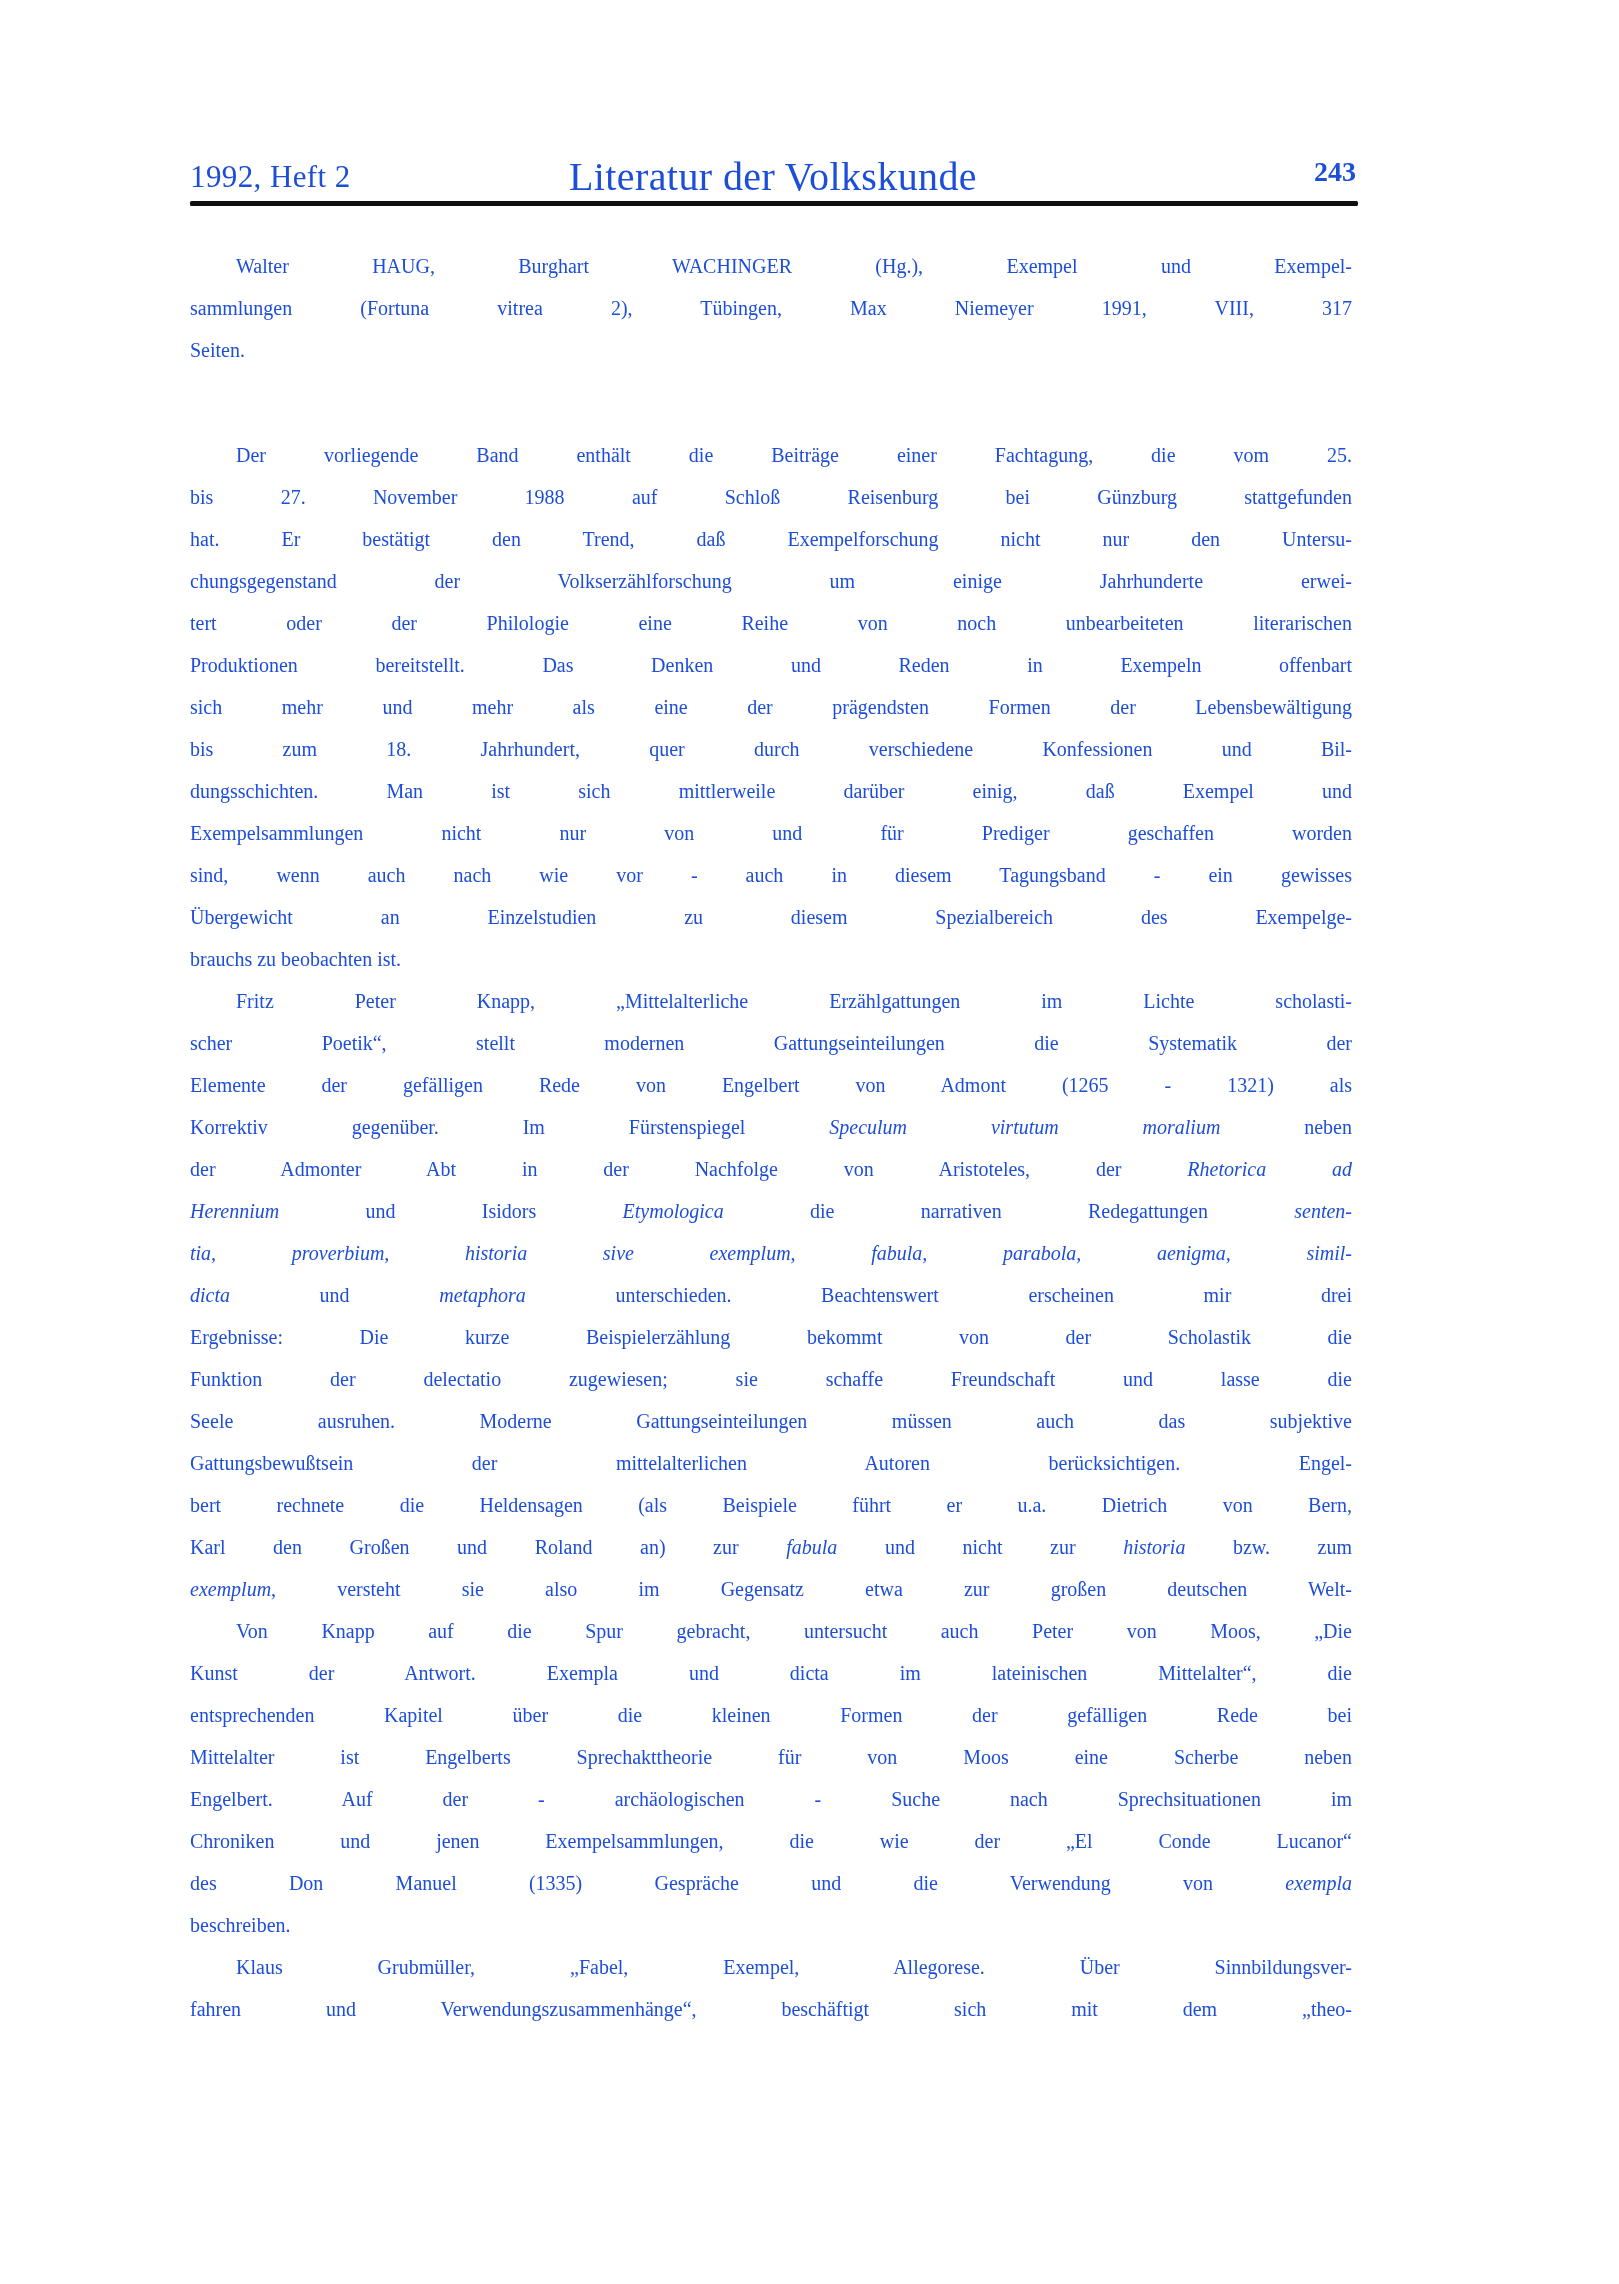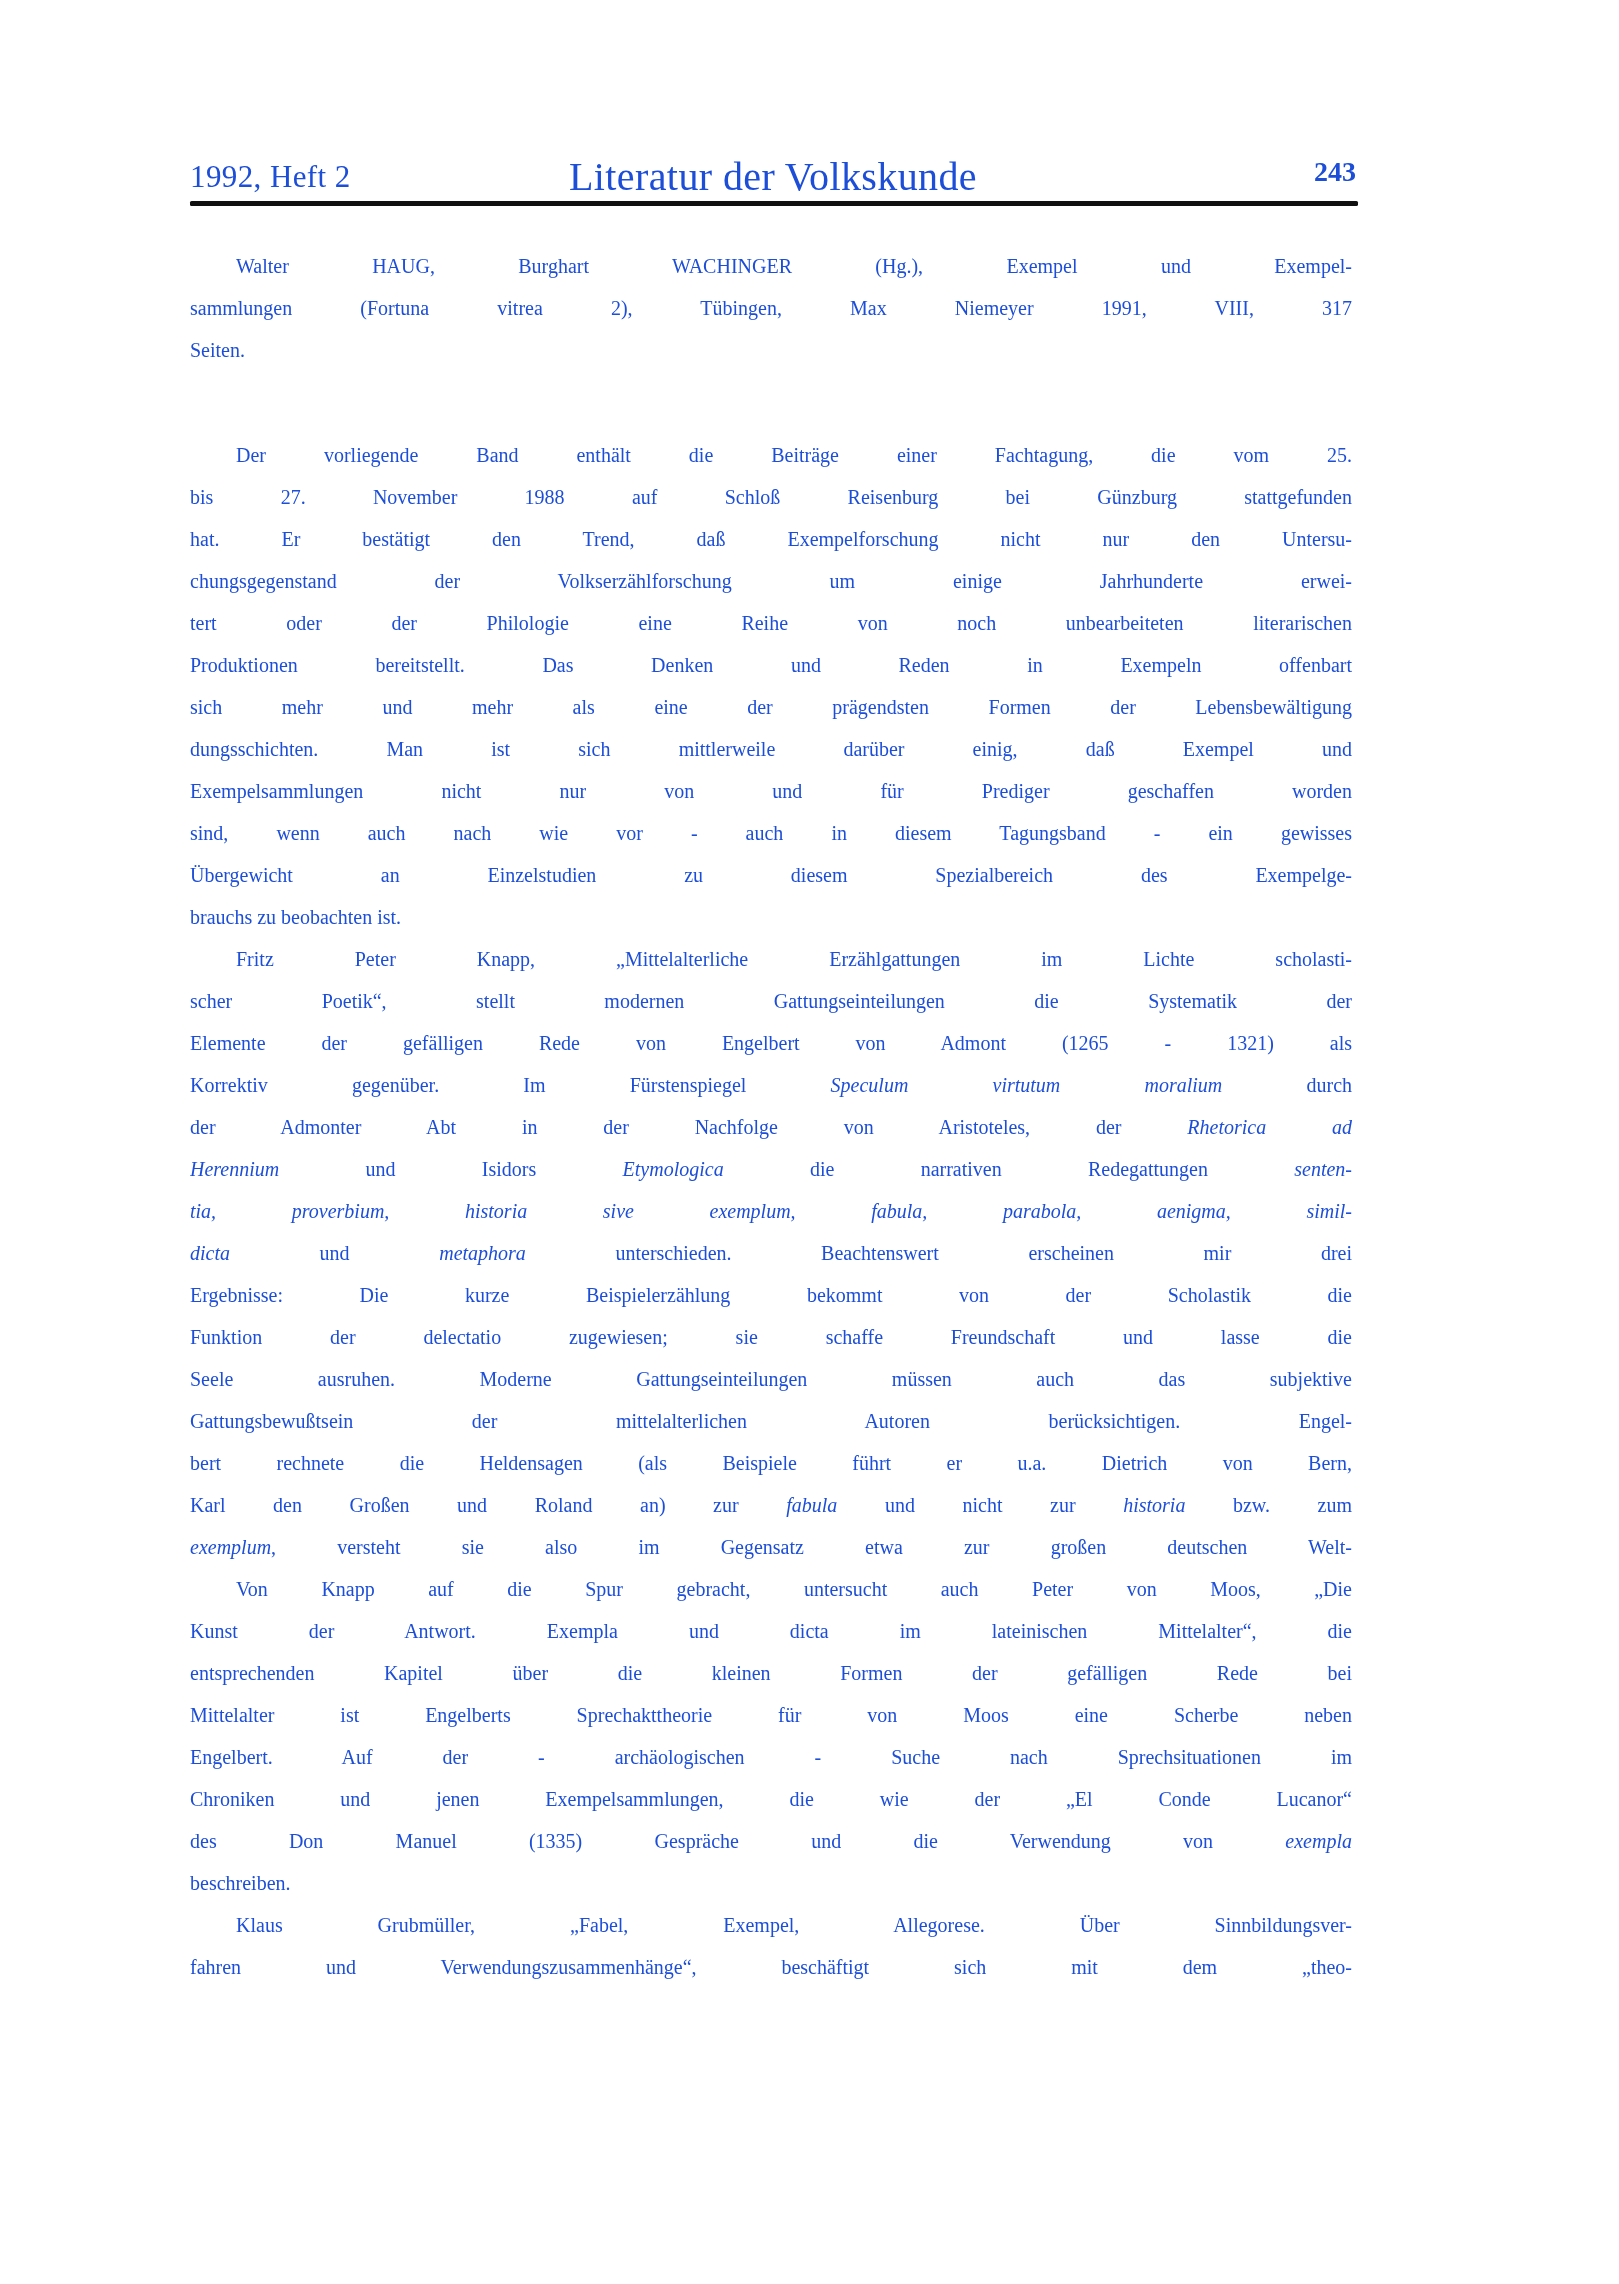--- a/index.html
+++ b/index.html
@@ -83,31 +83,32 @@
         <div class="line short"><span>Seiten.</span></div>
       </div>
       <div class="para gap">
         <div class="line indent"><span>Der vorliegende Band enthält die Beiträge einer Fachtagung, die vom 25.</span></div>
         <div class="line"><span>bis 27. November 1988 auf Schloß Reisenburg bei Günzburg stattgefunden</span></div>
         <div class="line"><span>hat. Er bestätigt den Trend, daß Exempelforschung nicht nur den Untersu-</span></div>
         <div class="line"><span>chungsgegenstand der Volkserzählforschung um einige Jahrhunderte erwei-</span></div>
         <div class="line"><span>tert oder der Philologie eine Reihe von noch unbearbeiteten literarischen</span></div>
         <div class="line"><span>Produktionen bereitstellt. Das Denken und Reden in Exempeln offenbart</span></div>
         <div class="line"><span>sich mehr und mehr als eine der prägendsten Formen der Lebensbewältigung</span></div>
+        <div class="line"><span>bis zum 18. Jahrhundert, quer durch verschiedene Konfessionen und Bil-</span></div>
         <div class="line"><span>dungsschichten. Man ist sich mittlerweile darüber einig, daß Exempel und</span></div>
         <div class="line"><span>Exempelsammlungen nicht nur von und für Prediger geschaffen worden</span></div>
         <div class="line"><span>sind, wenn auch nach wie vor - auch in diesem Tagungsband - ein gewisses</span></div>
         <div class="line"><span>Übergewicht an Einzelstudien zu diesem Spezialbereich des Exempelge-</span></div>
         <div class="line short"><span>brauchs zu beobachten ist.</span></div>
       </div>
       <div class="para">
         <div class="line indent"><span>Fritz Peter Knapp, „Mittelalterliche Erzählgattungen im Lichte scholasti-</span></div>
         <div class="line"><span>scher Poetik“, stellt modernen Gattungseinteilungen die Systematik der</span></div>
         <div class="line"><span>Elemente der gefälligen Rede von Engelbert von Admont (1265 - 1321) als</span></div>
-        <div class="line"><span>Korrektiv gegenüber. Im Fürstenspiegel </span><i>Speculum virtutum moralium</i><span> durch</span></div>
+        <div class="line"><span>Korrektiv gegenüber. Im Fürstenspiegel </span><i>Speculum virtutum moralium</i><span> neben</span></div>
         <div class="line"><span>der Admonter Abt in der Nachfolge von Aristoteles, der </span><i>Rhetorica ad</i></div>
         <div class="line"><i>Herennium</i><span> und Isidors </span><i>Etymologica</i><span> die narrativen Redegattungen </span><i>senten-</i></div>
         <div class="line"><i>tia, proverbium, historia sive exemplum, fabula, parabola, aenigma, simil-</i></div>
         <div class="line"><i>dicta</i><span> und </span><i>metaphora</i><span> unterschieden. Beachtenswert erscheinen mir drei</span></div>
         <div class="line"><span>Ergebnisse: Die kurze Beispielerzählung bekommt von der Scholastik die</span></div>
         <div class="line"><span>Funktion der delectatio zugewiesen; sie schaffe Freundschaft und lasse die</span></div>
         <div class="line"><span>Seele ausruhen. Moderne Gattungseinteilungen müssen auch das subjektive</span></div>
         <div class="line"><span>Gattungsbewußtsein der mittelalterlichen Autoren berücksichtigen. Engel-</span></div>
         <div class="line"><span>bert rechnete die Heldensagen (als Beispiele führt er u.a. Dietrich von Bern,</span></div>
         <div class="line"><span>Karl den Großen und Roland an) zur </span><i>fabula</i><span> und nicht zur </span><i>historia</i><span> bzw. zum</span></div>

